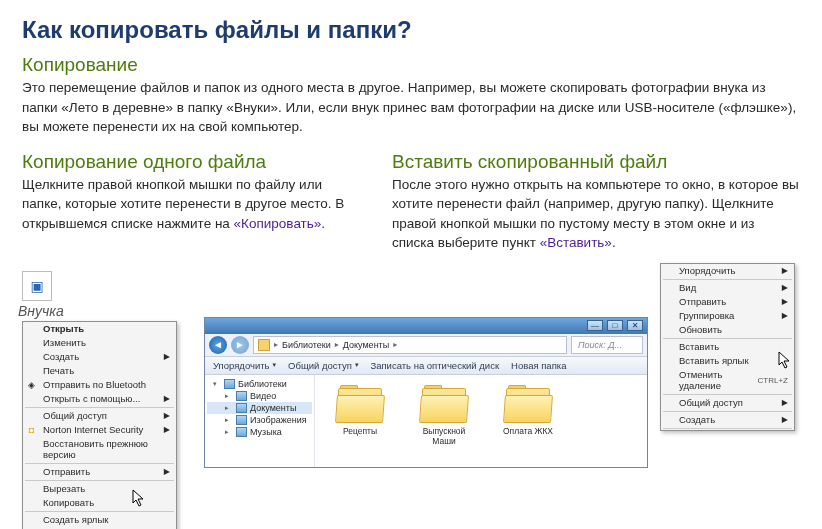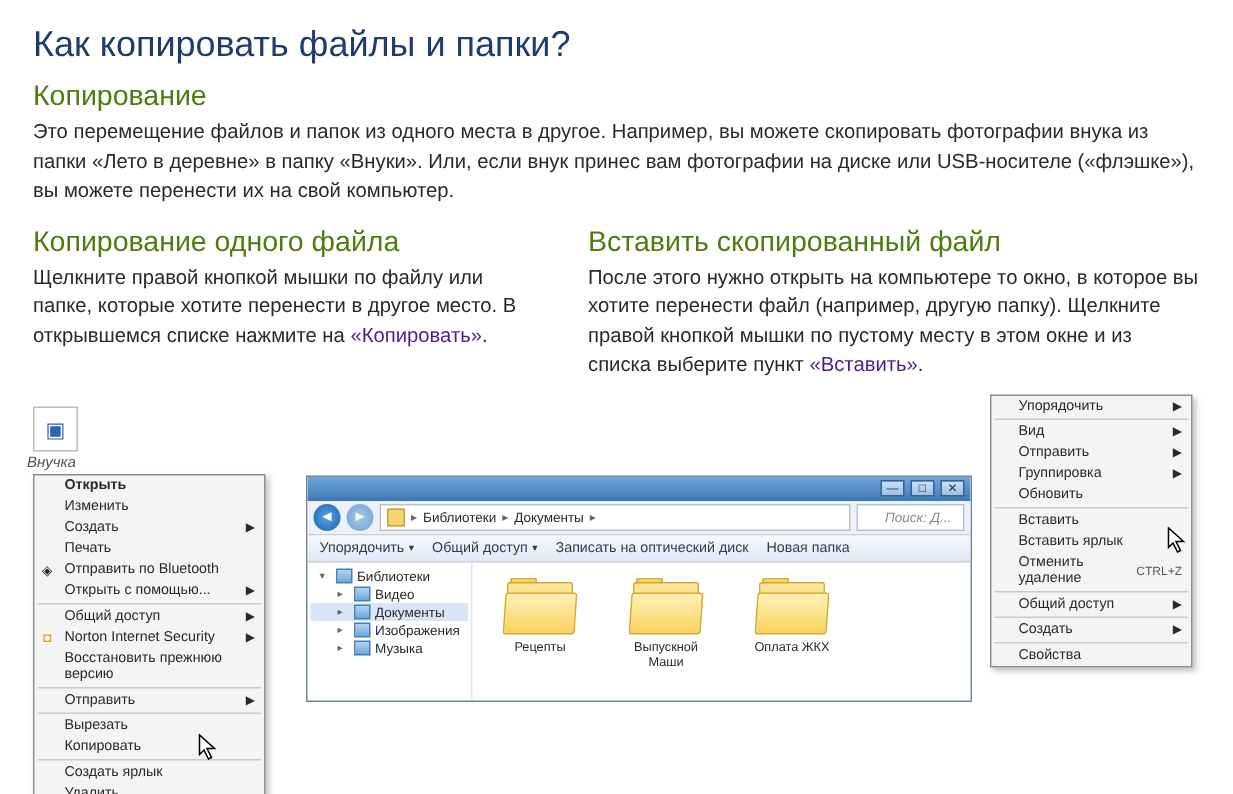--- a/index.html
+++ b/index.html
@@ -1,52 +1,52 @@
 <!DOCTYPE html>
 <html><head>
 <meta charset="utf-8">
 <style>
   * { box-sizing: border-box; margin: 0; padding: 0; }
   body { font-family: Arial, Helvetica, sans-serif; font-size: 13px; color: #2a2a2a; width: 822px; background: #fff; }
   .page { padding: 16px 22px 10px 22px; }
-  h1 { font-weight: 400; font-size: 24px; color: #1f3c6e; margin-bottom: 10px; }
+  h1 { font-weight: 700; font-size: 24px; color: #1f3c6e; margin-bottom: 10px; }
   h2 { font-weight: 400; font-size: 19px; color: #4d7c0f; margin-bottom: 2px; }
   .intro p { line-height: 1.45; font-size: 13.5px; }
   .cols { display: flex; gap: 30px; margin-top: 14px; }
   .col { flex: 1; }
   .col-left { flex: 0 0 340px; }
   .col p { line-height: 1.45; font-size: 13.5px; }
   .link-blue { color: #4c1d95; }
   .figures { display: flex; gap: 12px; margin-top: 8px; padding: 0 22px 10px; align-items: flex-start; }
 
   
   .fig-left { position: relative; width: 170px; }
   .fileicon { width: 30px; height: 30px; background:#fff; border:1px solid #bcbcbc; display:flex; align-items:center; justify-content:center; font-size:14px; margin-bottom:2px;}
   .fileicon span { color:#2b66b1; }
-  .filelabel { font-size:10px; font-style:italic; color:#555; margin-bottom:2px; margin-left:-4px;}
+  .filelabel { font-size:14px; font-style:italic; color:#555; margin-bottom:2px; margin-left:-4px;}
   .ctxmenu { border:1px solid #8f8f8f; background:#f4f4f4; font-size:9.5px; width: 155px; box-shadow: 2px 2px 4px rgba(0,0,0,.25);}
   .ctxmenu .mi { display:flex; align-items:center; padding: 1.5px 6px 1.5px 20px; position:relative; cursor:default; }
   .ctxmenu .mi.bold { font-weight:700; }
   .ctxmenu .sep { height:1px; background:#c9c9c9; margin:1px 2px; }
   .ctxmenu .mi .tri { margin-left:auto; font-size:8px; }
   .ctxmenu .mi .ico { position:absolute; left:3px; width:11px; height:11px; display:flex; align-items:center; justify-content:center; font-size:9px;}
   .cursor { position:absolute; width:16px; height:20px; }
   .cursor svg { width:16px; height:20px; }
 
   
   .fig-mid { flex:1; border:1px solid #6f85a4; background:#fff; font-size:9.5px; overflow:hidden; }
   .titlebar { height:16px; background:linear-gradient(#6fa6dc,#3e78b5); display:flex; align-items:center; justify-content:flex-end; padding:0 4px; gap:4px; }
   .titlebar .wbtn { width:16px; height:11px; background:linear-gradient(#cbe3f8,#9dc0e2); border:1px solid #3a628e; font-size:8px; display:flex; align-items:center; justify-content:center; color:#13324f;}
   .navrow { display:flex; align-items:center; background:#eef2f8; border-bottom:1px solid #c7cfdc; padding:2px 4px; gap:4px; }
   .navbtn { width:18px; height:18px; border-radius:50%; background:radial-gradient(#5aa6e8,#1860a8); color:#fff; display:flex; align-items:center; justify-content:center; font-size:10px;}
   .crumb { flex:1; background:#fff; border:1px solid #b6c1d4; display:flex; align-items:center; padding:1px 4px; gap:4px; height:18px;}
   .crumb .fico { width:12px; height:12px; background:#f6d36d; border:1px solid #c8a33a;}
   .crumb .seg { font-size:9px; }
   .crumb .sepc { font-size:8px; color:#666; }
-  .searchbox { width:72px; background:#fff; border:1px solid #b6c1d4; height:18px; font-size:9px; font-style:italic; color:#888; padding-left:18px; display:flex; align-items:center;}
+  .searchbox { width:72px; background:#fff; border:1px solid #b6c1d4; height:18px; font-size:9px; font-style:italic; color:#888; padding-left:6px; display:flex; align-items:center;}
   .toolbar { display:flex; align-items:center; background:linear-gradient(#f6f9fd,#e1e9f3); padding:3px 8px; gap:12px; border-bottom:1px solid #c7cfdc; font-size:9.5px; color:#2f3c55;}
   .toolbar .ti { display:flex; align-items:center; gap:3px; }
   .toolbar .dd { font-size:7px; }
   .body { display:flex; height:92px; }
   .side { width:110px; border-right:1px solid #e0e5ee; padding:3px 2px; font-size:9px; }
   .side .node { display:flex; align-items:center; gap:3px; padding:1px 0 1px 6px; }
   .side .node.sel { background:#d8e7f7; }
   .side .node .tog { width:8px; font-size:7px; color:#666; }
   .side .node .lic { width:11px; height:10px; background:linear-gradient(#b2d6f4,#6ba8dc); border:1px solid #4a7db0;}
   .content { flex:1; display:flex; gap:22px; padding:10px 14px; }
@@ -293,23 +293,20 @@
         <div class="mi">
           <span>Общий доступ</span>
           <span class="tri">▶</span>
         </div>
         <div class="sep"></div>
         <div class="mi">
           <span>Создать</span>
           <span class="tri">▶</span>
         </div>
         <div class="sep"></div>
-        <div class="mi">
-          <span>Свойства</span>
-        </div>
       </div>
     <div class="cursor cursor2">
       <svg viewBox="0 0 16 20">
           <path d="M1 1 L1 14 L4 11 L7 17 L9 16 L6 10 L11 10 Z" fill="#fff" stroke="#000" stroke-width="1"></path>
         </svg>
     </div>
   </div>
 </div>
 
 </body></html>

